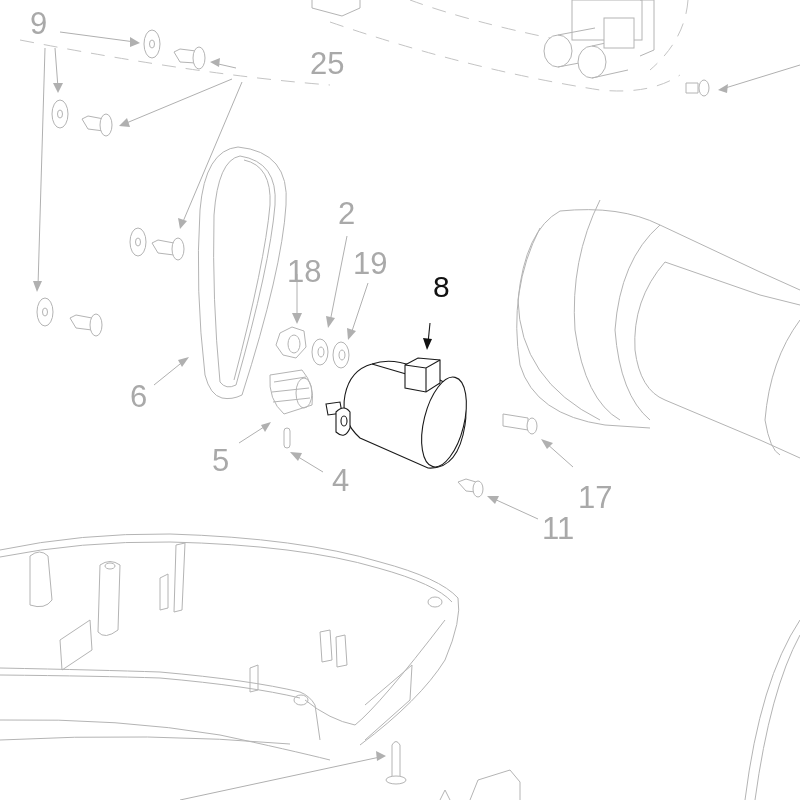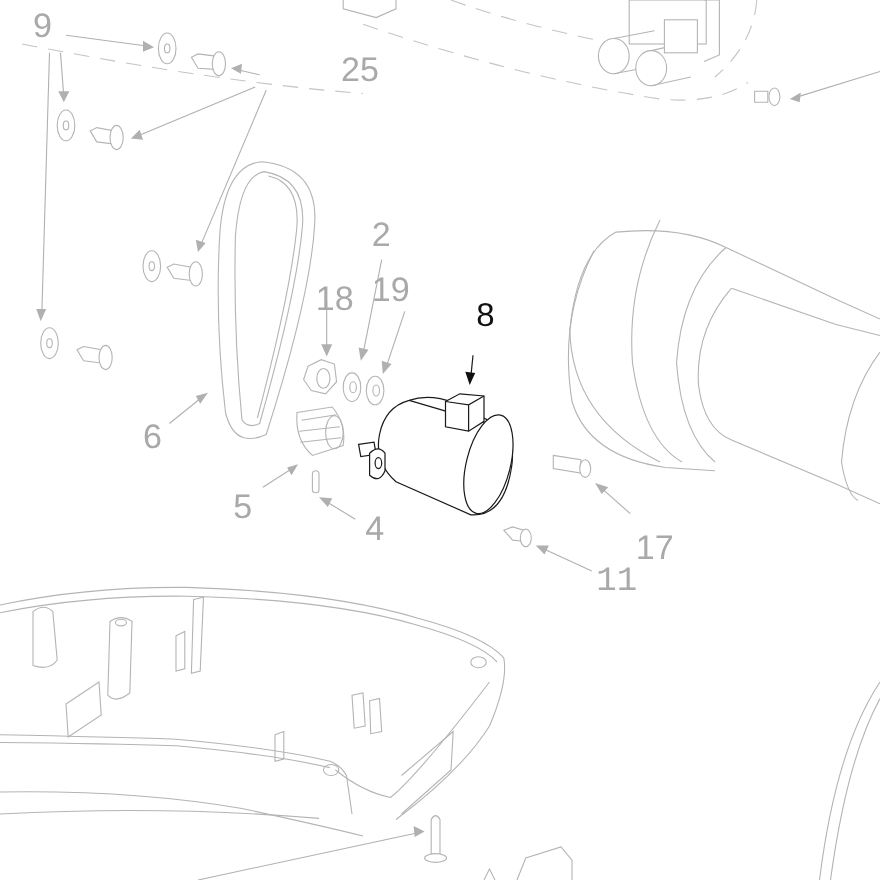--- a/index.html
+++ b/index.html
@@ -193,20 +193,20 @@
       <path class="g" d="M800,620 Q760,680 745,800"></path>
       <path class="g" d="M800,635 Q770,690 755,800"></path>
     </g>
   </svg>
 
   
   <div class="lbl" style="left:30px;top:8px;">9</div>
   <div class="lbl" style="left:262px;top:48px;margin-left:48px;">25</div>
   <div class="lbl" style="left:338px;top:198px;">2</div>
   <div class="lbl" style="left:287px;top:256px;">18</div>
-  <div class="lbl" style="left:338px;top:248px;text-align:right;">19</div>
+  <div class="lbl" style="left:353px;top:248px;text-align:right;">19</div>
   <div class="lbl hl" style="left:433px;top:272px;">8</div>
   <div class="lbl" style="left:130px;top:381px;">6</div>
   <div class="lbl" style="left:212px;top:445px;">5</div>
   <div class="lbl" style="left:332px;top:465px;">4</div>
   <div class="lbl" style="left:578px;top:482px;">17</div>
-  <div class="lbl" style="left:542px;top:513px;font-family:Liberation Mono, monospace;">11</div>
+  <div class="lbl" style="left:542px;top:513px;">11</div>
 </div>
 
 </body></html>

